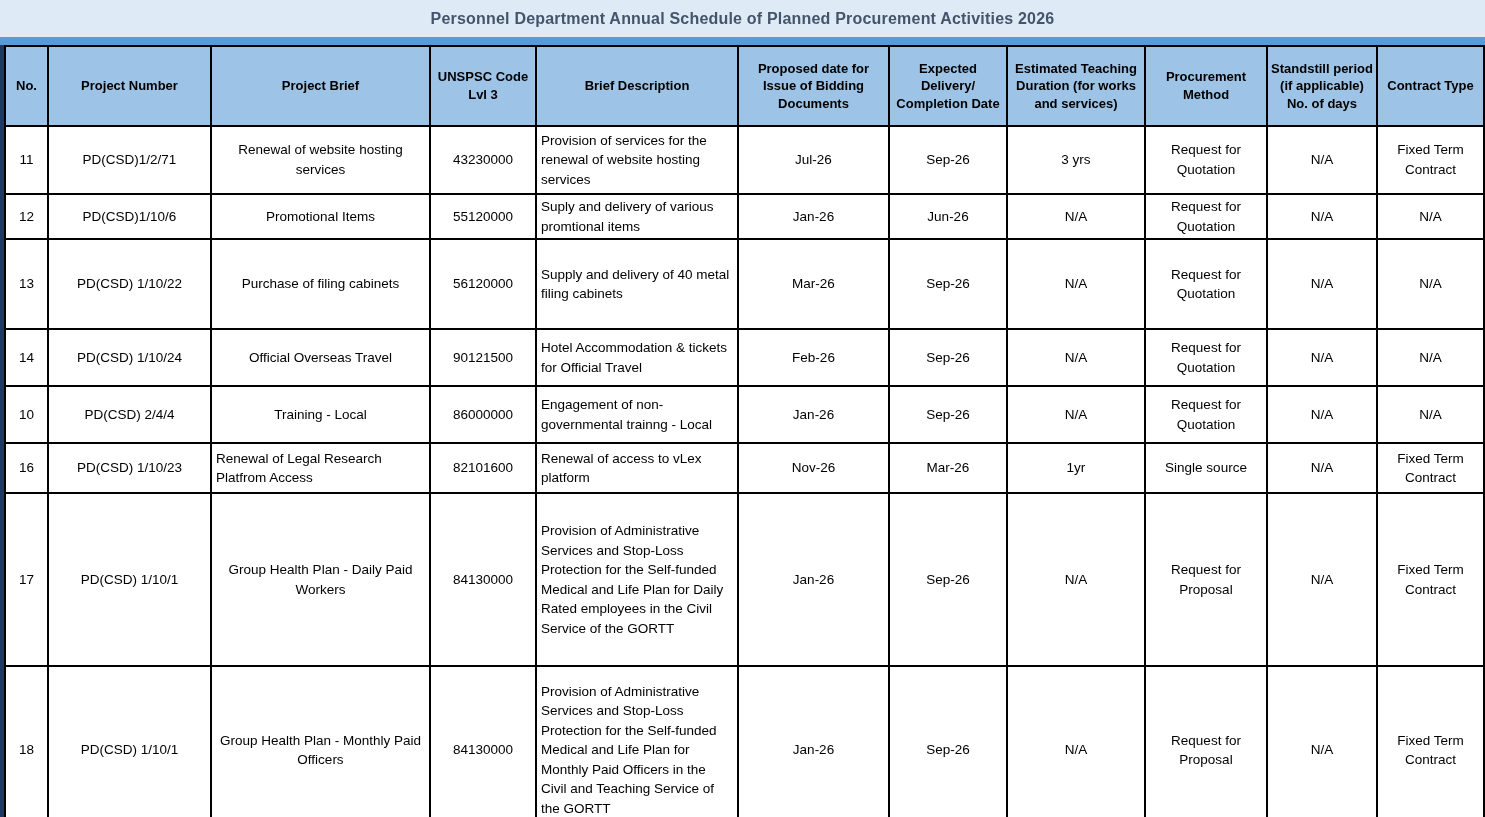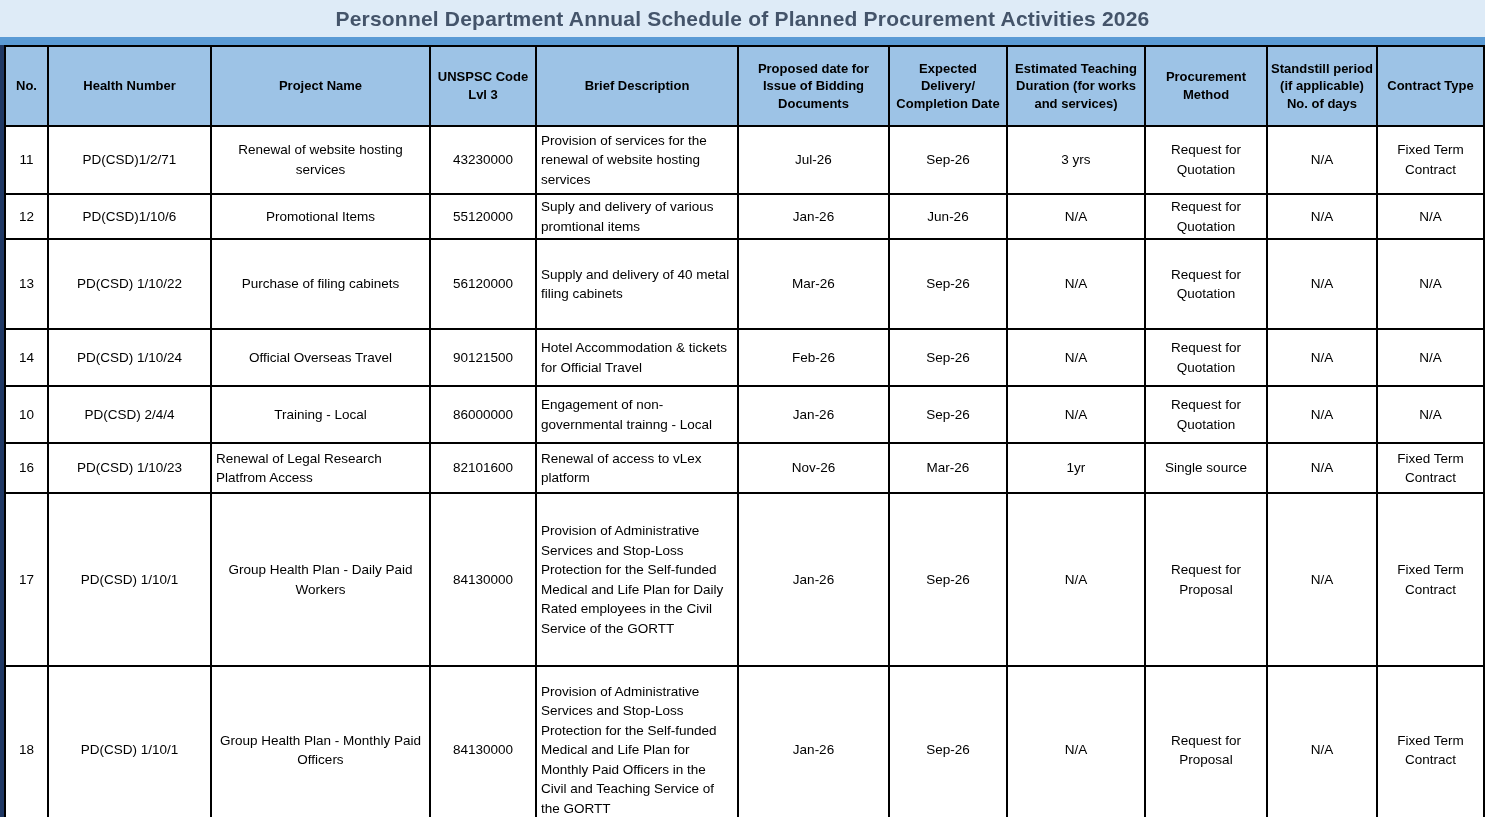--- a/index.html
+++ b/index.html
@@ -16,21 +16,21 @@
   }
   .title-band {
     width: 100%;
     height: 37px;
     background: var(--title-bg, #DEEBF7);
     display: flex;
     align-items: center;
     justify-content: center;
   }
   .title-band h1 {
-    font-size: 21px;
+    font-size: 16px;
     font-weight: bold;
     color: var(--title-color, #44546A);
     letter-spacing: 0.2px;
   }
   .divider-bar {
     width: 100%;
     height: 8px;
     background: var(--bar-color, #5B9BD5);
   }
   .table-wrap {
@@ -93,22 +93,22 @@
           <col style="width: 151px;">
           <col style="width: 118px;">
           <col style="width: 138px;">
           <col style="width: 122px;">
           <col style="width: 110px;">
           <col style="width: 107px;">
         </colgroup>
       <thead>
         <tr id="header-row">
             <th>No.</th>
-            <th>Health Number</th>
-            <th>Project Name</th>
+            <th>Project Number</th>
+            <th>Project Brief</th>
             <th>UNSPSC Code Lvl 3</th>
             <th>Brief Description</th>
             <th>Proposed date for Issue of Bidding Documents</th>
             <th>Expected Delivery/ Completion Date</th>
             <th>Estimated Teaching Duration (for works and services)</th>
             <th>Procurement Method</th>
             <th>Standstill period (if applicable) No. of days</th>
             <th>Contract Type</th>
           </tr>
       </thead>

